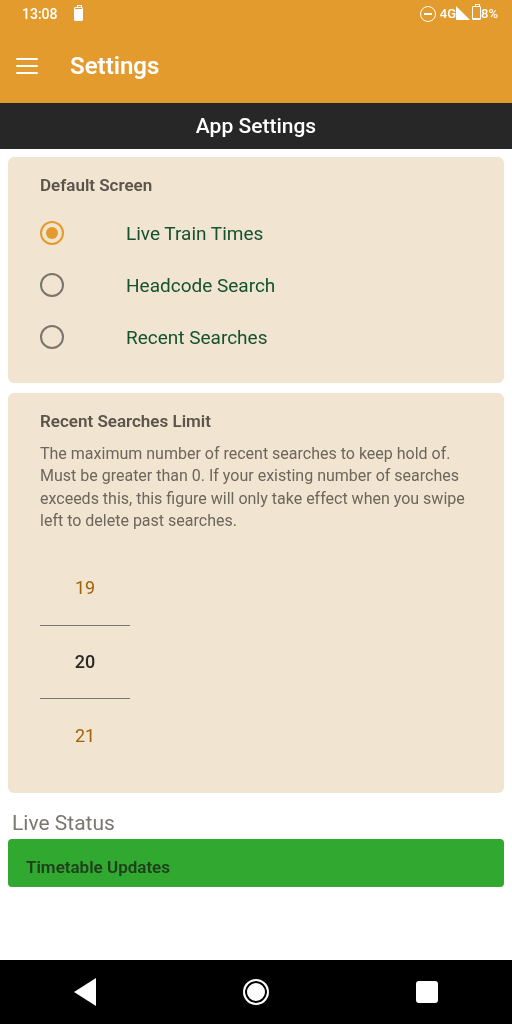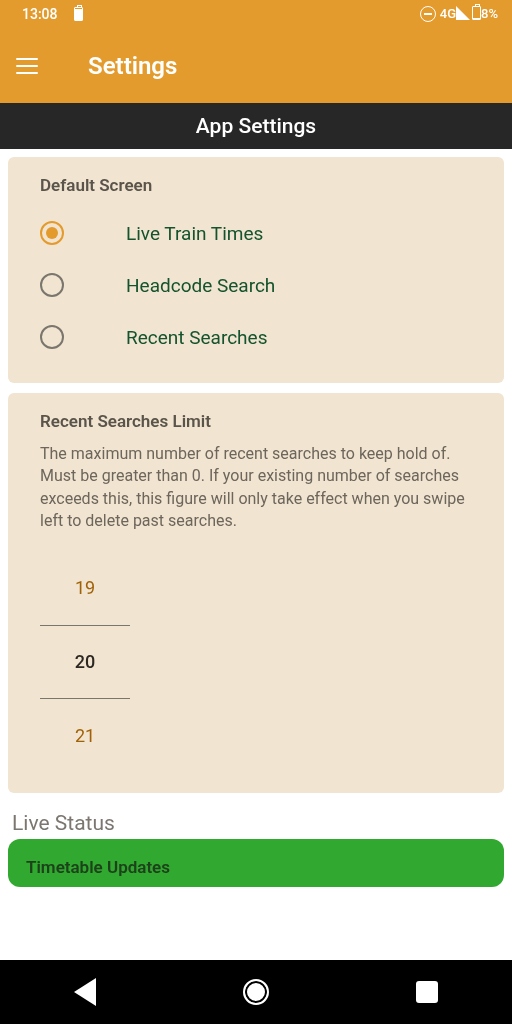--- a/index.html
+++ b/index.html
@@ -23,21 +23,21 @@
     font-weight: 500;
   }
   .status-left { display: flex; align-items: center; gap: 16px; margin-left: 8px; }
   .status-right { display: flex; align-items: flex-start; }
   .app-bar {
     background: #e49b2d;
     height: 75px;
     display: flex;
     align-items: center;
     padding: 0 16px;
-    gap: 50px;
+    gap: 32px;
   }
   .hamburger { width: 22px; height: 16px; display: flex; flex-direction: column; justify-content: space-between; }
   .hamburger span { display: block; height: 2px; background: #fff; border-radius: 1px; }
   .app-title { color: #fff; font-size: 24px; font-weight: 600; }
   .section-header {
     background: #272727;
     color: #fff;
     text-align: center;
     font-size: 21px;
     font-weight: 500;
@@ -70,21 +70,21 @@
   .picker-row.selected {
     border-top: 1.5px solid #7a756d;
     border-bottom: 1.5px solid #7a756d;
     font-weight: 500;
   }
   .section-label {
     color: #7b766f; font-size: 21px; padding: 8px 4px 4px 4px;
   }
   .green-card {
     background: #31a82f;
-    border-radius: 12px;
+    border-radius: 4px;
     padding: 18px 18px 10px 18px;
     margin: 0 0 0 0;
   }
   .green-title { color: #1d411b; font-size: 17px; font-weight: 600; }
   .nav-bar {
     position: absolute; bottom: 0; left: 0; right: 0;
     height: 64px; background: #000;
     display: flex; align-items: center; justify-content: space-around;
   }
   .nav-back {

